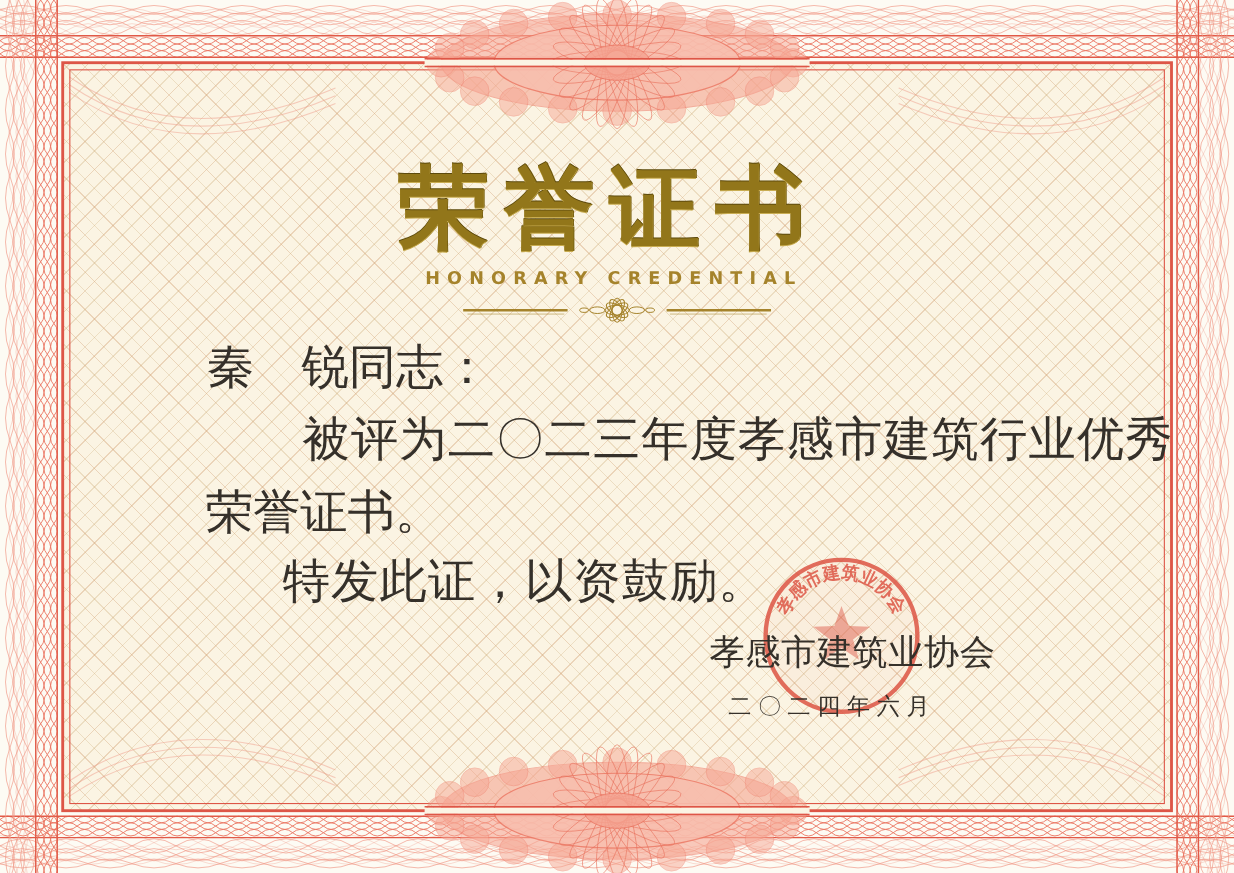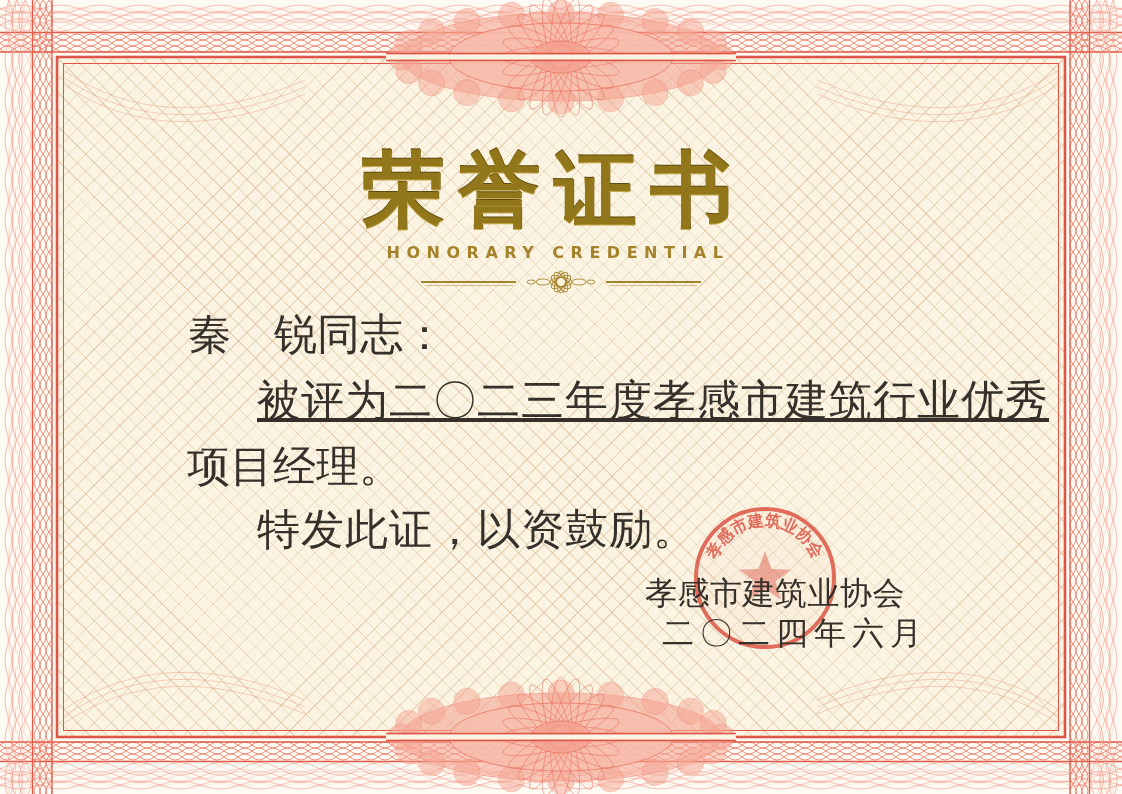--- a/index.html
+++ b/index.html
@@ -27,25 +27,25 @@
     font-family:"DejaVu Serif", serif;
   }
   .subtitle{
     position:absolute;top:243px;left:0;width:100%;margin-left:-3px;
     text-align:center;font-size:16px;font-weight:700;letter-spacing:6.5px;
     color:#a5832b;font-family:"DejaVu Sans", sans-serif;
   }
   .divider{position:absolute;top:268px;left:50%;transform:translateX(-50%);}
   .bodytext{position:absolute;font-size:43px;line-height:1.2;white-space:nowrap;}
   .salutation{top:309px;left:188px;}
-  .line1{top:375px;left:257px;letter-spacing:1px;text-decoration:underline;}
+  .line1{top:375px;left:275px;letter-spacing:1px;}
   .line2{top:441px;left:187px;}
   .line3{top:504px;left:257px;letter-spacing:1px;}
   .issuer{top:574px;left:645px;font-size:32px;letter-spacing:0.5px;}
-  .date{top:614px;left:662px;font-size:32px;letter-spacing:6px;}
+  .date{top:630px;left:662px;font-size:21px;letter-spacing:6px;}
   .seal{position:absolute;left:690px;top:503px;z-index:2;opacity:.82;}
 </style>
 </head>
 <body>
 
 <div class="cert">
   <div class="paper"></div>
 
   <svg id="border-svg" width="1122" height="794" viewBox="0 0 1122 794">
       <g>
@@ -261,18 +261,18 @@
         <ellipse cx="140" cy="14" rx="11" ry="4.5" transform="rotate(150 140 14)"></ellipse>
         <ellipse cx="122" cy="14" rx="7" ry="3"></ellipse>
         <ellipse cx="158" cy="14" rx="7" ry="3"></ellipse>
         <ellipse cx="110" cy="14" rx="4" ry="2"></ellipse>
         <ellipse cx="170" cy="14" rx="4" ry="2"></ellipse>
       </g>
     </svg>
 
     <div class="bodytext salutation">秦　锐同志：</div>
     <div class="bodytext line1">被评为二〇二三年度孝感市建筑行业优秀</div>
-    <div class="bodytext line2">项目经理。</div>
+    <div class="bodytext line2">荣誉证书。</div>
     <div class="bodytext line3">特发此证，以资鼓励。</div>
     <div class="bodytext issuer">孝感市建筑业协会</div>
     <div class="bodytext date">二〇二四年六月</div>
   </div>
 </div>
 
 </body></html>

